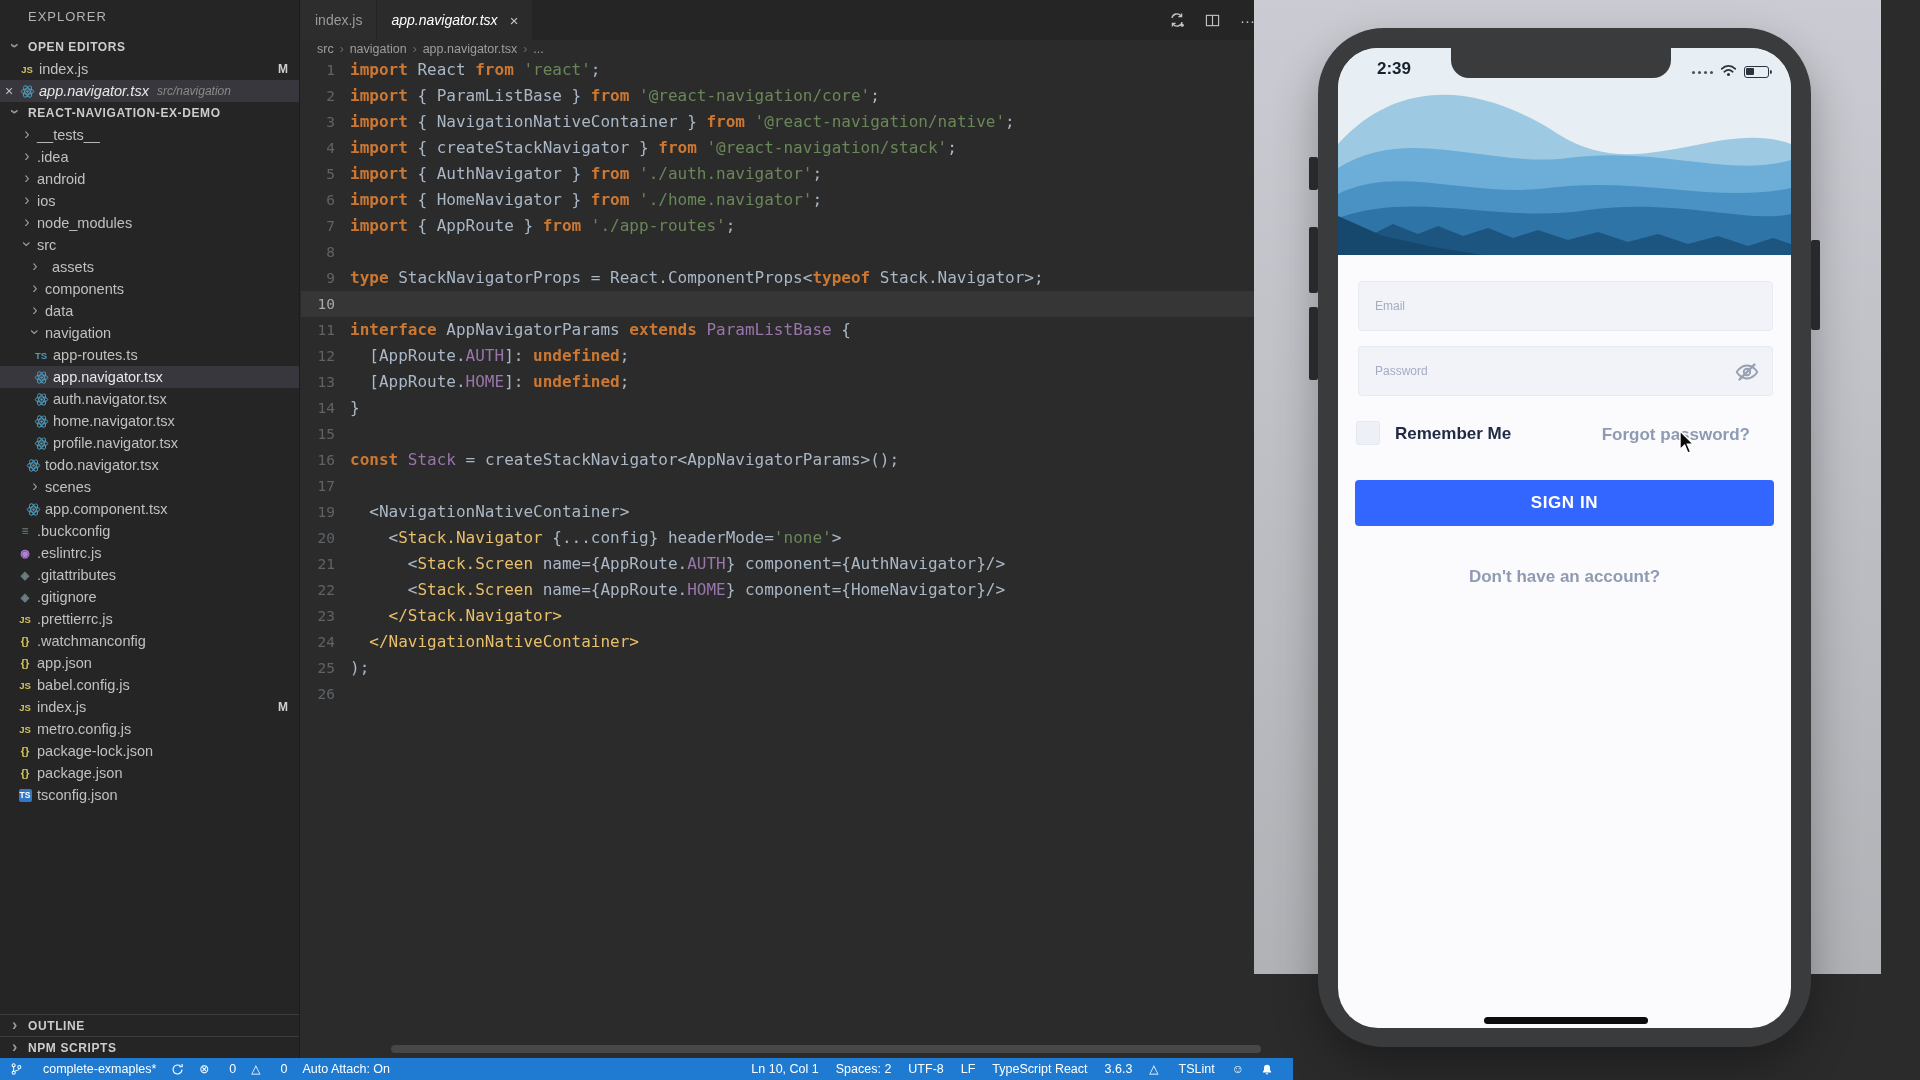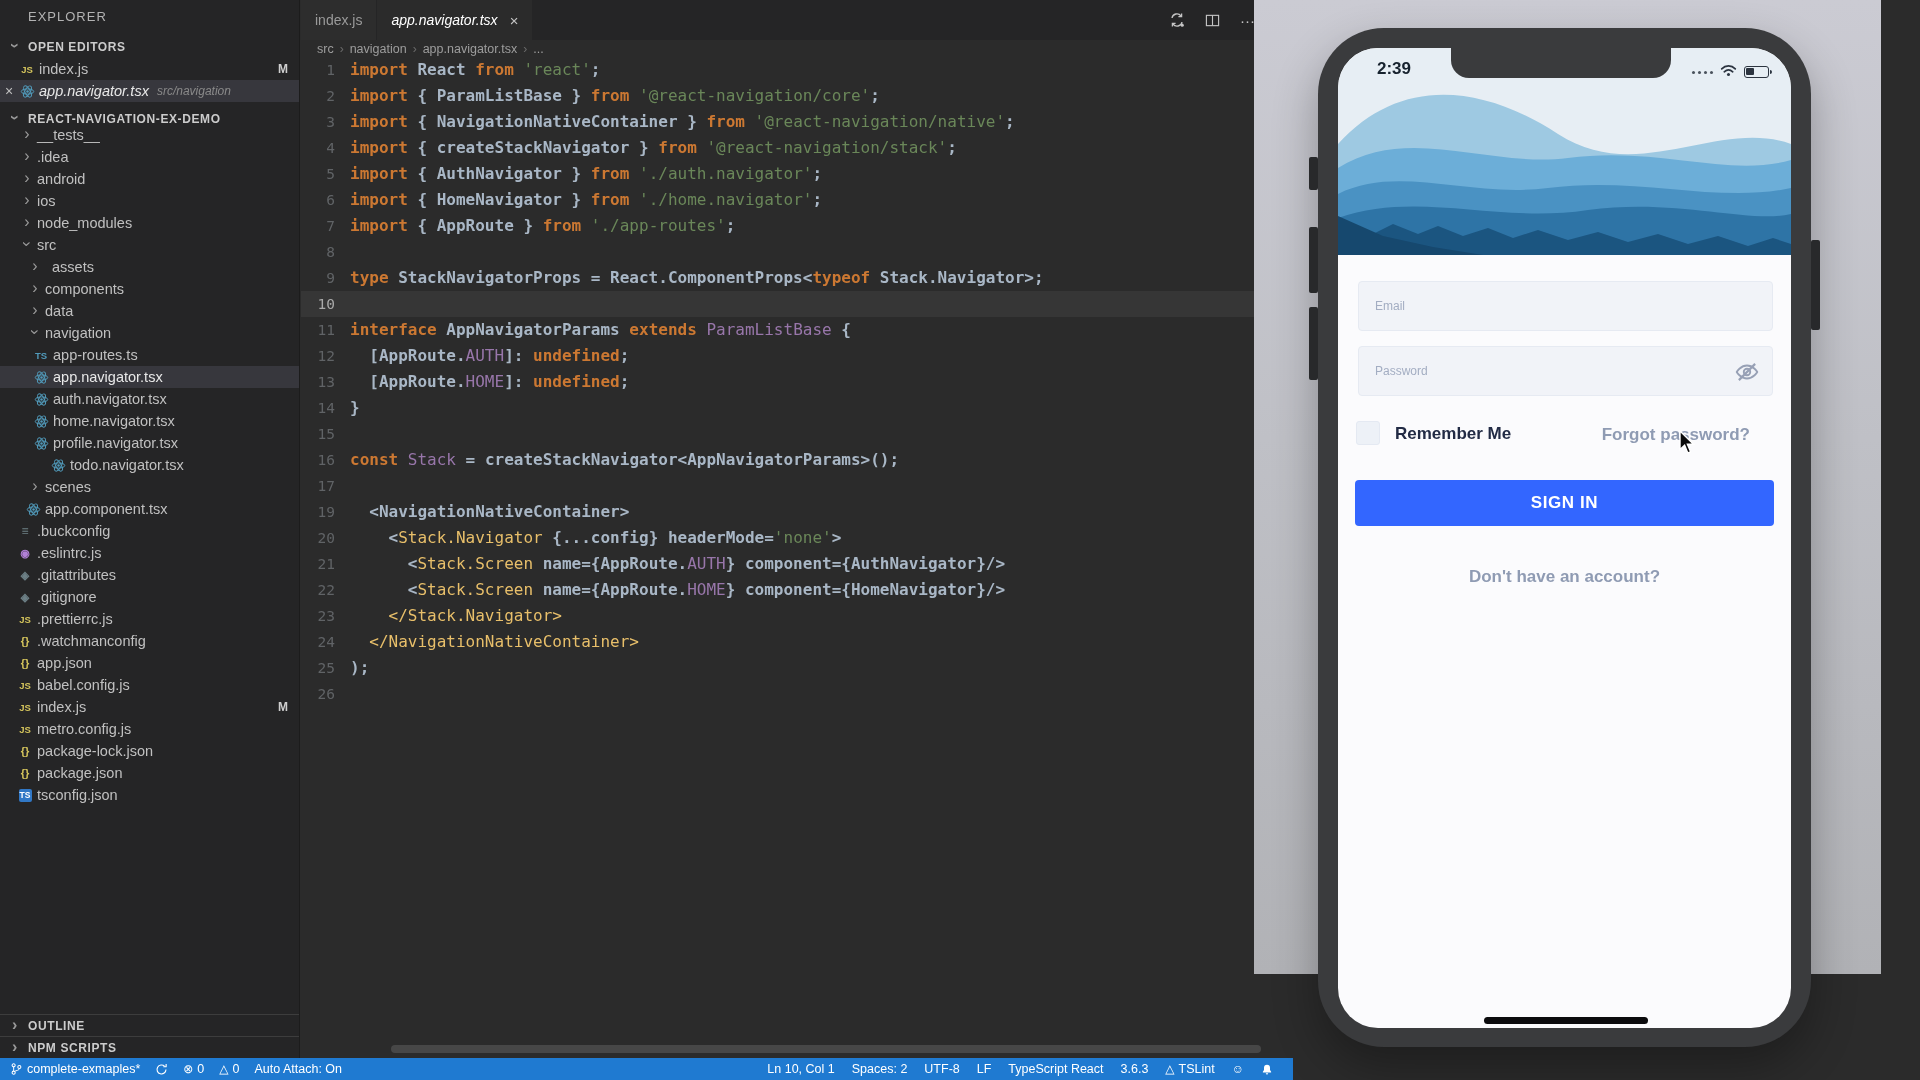--- a/index.html
+++ b/index.html
@@ -46,31 +46,31 @@
   .breadcrumb { position:absolute; left:0; top:40px; width:100%; height:17px; display:flex; align-items:center; padding-left:16px; font-size:12.5px; color:#9d9d9d; }
   .breadcrumb .bsep { color:#6a6a6a; margin:0 6px; font-size:12px; }
   .code { position:absolute; left:0; top:57px; width:100%; font-family:"DejaVu Sans Mono", monospace; font-size:16px; }
   .cl { position:relative; height:26px; line-height:26px; white-space:pre; }
   .cl.cur { background:rgba(255,255,255,.055); }
   .ln { position:absolute; left:0; top:0; width:34px; text-align:right; color:#606366; font-size:14.5px; }
   .cl.cur .ln { color:#a9a9a9; }
   .ct { position:absolute; left:49px; top:0; }
   .tk-kw { color:#cc7832; font-weight:bold; }
   .tk-str { color:#6a8759; }
-  .tk-def { color:#a9b7c6;font-weight:bold; }
+  .tk-def { color:#a9b7c6; }
   .tk-pur { color:#9876aa; }
   .tk-tag { color:#e8bf6a; }
   .vscroll { position:absolute; right:3px; top:62px; width:10px; height:170px; background:rgba(121,121,121,.22); border-radius:5px; }
   .hscroll { position:absolute; left:90px; bottom:5px; width:870px; height:8px; background:rgba(130,130,130,.32); border-radius:4px; }
 
   
   .statusbar { position:absolute; left:0; top:1058px; width:1293px; height:22px; background:#1f7ad1; color:#ffffff; display:flex; align-items:center; font-size:12.5px; }
   .sb-left { display:flex; align-items:center; gap:15px; padding-left:10px; }
   .sb-right { margin-left:auto; display:flex; align-items:center; gap:17px; padding-right:20px; }
-  .sb-item { display:flex; align-items:center; gap:4px; cursor:pointer; white-space:nowrap; }
+  .sb-item { display:flex; align-items:center; gap:20px; cursor:pointer; white-space:nowrap; }
   .sb-ico { font-size:12px; display:inline-flex; align-items:center; }
 
   
   .device-panel { position:absolute; left:1254px; top:0; width:627px; height:974px; background:linear-gradient(180deg,#cbcbd3 0%,#bfc0c6 45%,#b1b2b6 100%); }
   .phone { position:absolute; left:64px; top:28px; width:493px; height:1019px; background:#3a3b3d; border-radius:66px; box-shadow:0 20px 45px rgba(0,0,0,.3); }
   .side-btn { position:absolute; width:9px; background:#28292b; border-radius:2px; }
   .screen { position:absolute; left:20px; top:20px; width:453px; height:980px; background:#fbfbfd; border-radius:40px; overflow:hidden; }
   .hero { position:absolute; left:0; top:0; width:453px; height:207px; }
   .notch { position:absolute; left:113px; top:0; width:220px; height:30px; background:#3a3b3d; border-radius:0 0 18px 18px; }
   .ph-time { position:absolute; left:14px; top:11px; width:84px; text-align:center; font-size:17px; font-weight:bold; color:#17222e; }
@@ -119,21 +119,21 @@
                 <ellipse cx="12" cy="12" rx="10" ry="4.2" transform="rotate(60 12 12)"></ellipse>
                 <ellipse cx="12" cy="12" rx="10" ry="4.2" transform="rotate(120 12 12)"></ellipse>
               </g>
               <circle cx="12" cy="12" r="2" fill="#519aba"></circle>
             </svg>
           </span>
           <span style="margin-left:3px;font-style:italic;">app.navigator.tsx</span>
           <span class="detail">src/navigation</span>
         </div>
       </div>
-    <div class="sec-header" style="top:108px;">
+    <div class="sec-header" style="top:102px;">
       <span class="chev down">›</span>
       <span>REACT-NAVIGATION-EX-DEMO</span>
     </div>
     <div class="tree" id="tree">
         <div class="row" style="padding-left:20px;">
           <span class="chev">›</span>
           <span style="margin-left:3px;">__tests__</span>
         </div>
         <div class="row" style="padding-left:20px;">
           <span class="chev">›</span>
@@ -220,21 +220,21 @@
               <g fill="none" stroke="#519aba" stroke-width="1.6">
                 <ellipse cx="12" cy="12" rx="10" ry="4.2"></ellipse>
                 <ellipse cx="12" cy="12" rx="10" ry="4.2" transform="rotate(60 12 12)"></ellipse>
                 <ellipse cx="12" cy="12" rx="10" ry="4.2" transform="rotate(120 12 12)"></ellipse>
               </g>
               <circle cx="12" cy="12" r="2" fill="#519aba"></circle>
             </svg>
           </span>
           <span style="margin-left:3px;">profile.navigator.tsx</span>
         </div>
-        <div class="row" style="padding-left:49px;">
+        <div class="row" style="padding-left:24px;">
           <span class="fi">
             <svg width="15" height="15" viewBox="0 0 24 24">
               <g fill="none" stroke="#519aba" stroke-width="1.6">
                 <ellipse cx="12" cy="12" rx="10" ry="4.2"></ellipse>
                 <ellipse cx="12" cy="12" rx="10" ry="4.2" transform="rotate(60 12 12)"></ellipse>
                 <ellipse cx="12" cy="12" rx="10" ry="4.2" transform="rotate(120 12 12)"></ellipse>
               </g>
               <circle cx="12" cy="12" r="2" fill="#519aba"></circle>
             </svg>
           </span>

